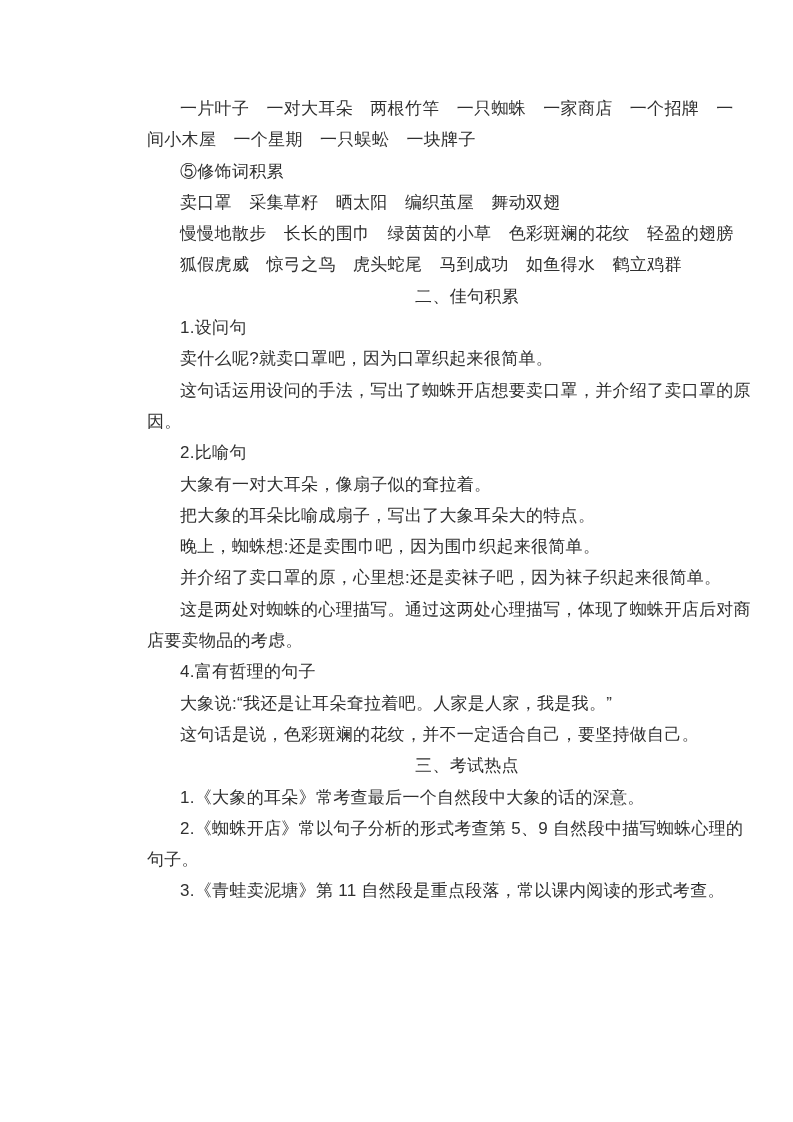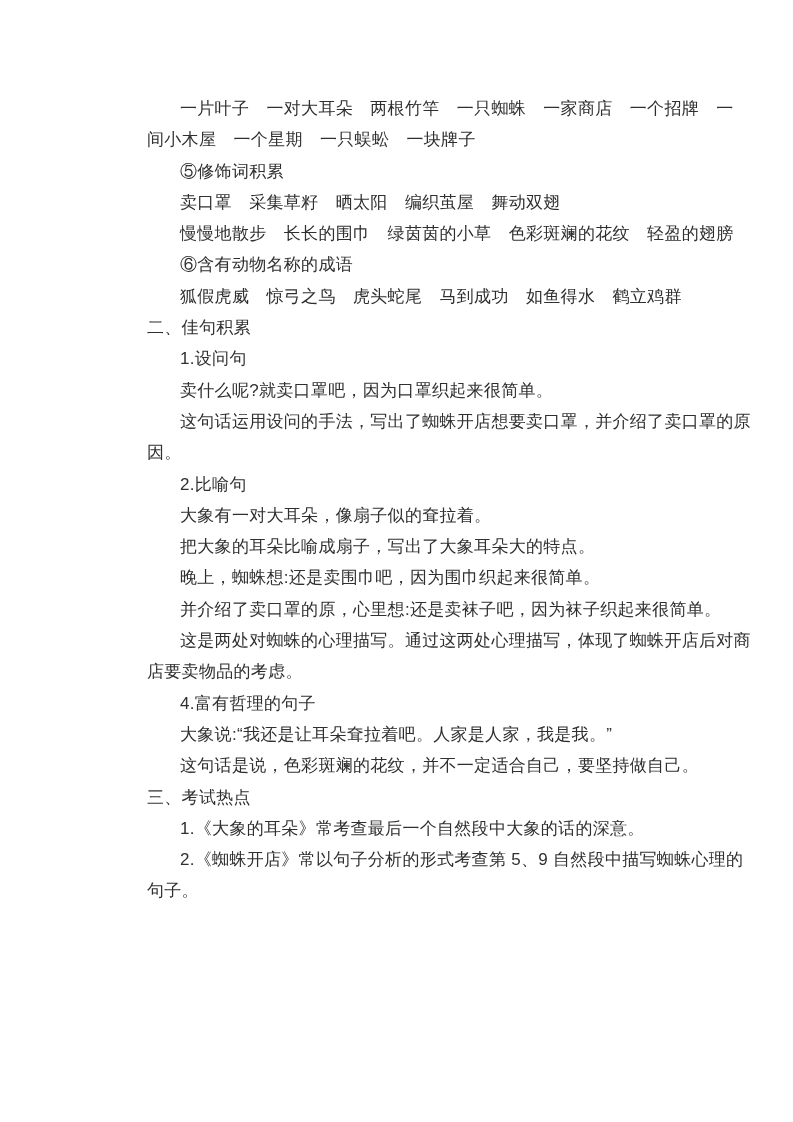--- a/index.html
+++ b/index.html
@@ -28,47 +28,48 @@
     color: #2f2f2f;
     white-space: pre;
     letter-spacing: 0.3px;
   }
   .line.indent {
     padding-left: 33px;
   }
   .line.heading {
     
     color: #2b2b2b;
+    text-align: center;
   }
 </style>
 </head>
 <body>
 
 <div class="page">
   <div class="doc-body" style="background: rgb(255, 255, 255);">
       <div class="line indent" style="color: rgb(47, 47, 47);">一片叶子　一对大耳朵　两根竹竿　一只蜘蛛　一家商店　一个招牌　一</div>
       <div class="line" style="color: rgb(47, 47, 47);">间小木屋　一个星期　一只蜈蚣　一块牌子</div>
       <div class="line indent" style="color: rgb(47, 47, 47);">⑤修饰词积累</div>
       <div class="line indent" style="color: rgb(47, 47, 47);">卖口罩　采集草籽　晒太阳　编织茧屋　舞动双翅</div>
       <div class="line indent" style="color: rgb(47, 47, 47);">慢慢地散步　长长的围巾　绿茵茵的小草　色彩斑斓的花纹　轻盈的翅膀</div>
-      <div class="line indent" style="color: rgb(47, 47, 47);">⑥含有动物名称的成语</div>
       <div class="line indent" style="color: rgb(47, 47, 47);">狐假虎威　惊弓之鸟　虎头蛇尾　马到成功　如鱼得水　鹤立鸡群</div>
       <div class="line heading" style="color: rgb(47, 47, 47);">二、佳句积累</div>
       <div class="line indent" style="color: rgb(47, 47, 47);">1.设问句</div>
       <div class="line indent" style="color: rgb(47, 47, 47);">卖什么呢?就卖口罩吧，因为口罩织起来很简单。</div>
       <div class="line indent" style="color: rgb(47, 47, 47);">这句话运用设问的手法，写出了蜘蛛开店想要卖口罩，并介绍了卖口罩的原</div>
       <div class="line" style="color: rgb(47, 47, 47);">因。</div>
       <div class="line indent" style="color: rgb(47, 47, 47);">2.比喻句</div>
       <div class="line indent" style="color: rgb(47, 47, 47);">大象有一对大耳朵，像扇子似的耷拉着。</div>
       <div class="line indent" style="color: rgb(47, 47, 47);">把大象的耳朵比喻成扇子，写出了大象耳朵大的特点。</div>
       <div class="line indent" style="color: rgb(47, 47, 47);">晚上，蜘蛛想:还是卖围巾吧，因为围巾织起来很简单。</div>
       <div class="line indent" style="color: rgb(47, 47, 47);">并介绍了卖口罩的原，心里想:还是卖袜子吧，因为袜子织起来很简单。</div>
       <div class="line indent" style="color: rgb(47, 47, 47);">这是两处对蜘蛛的心理描写。通过这两处心理描写，体现了蜘蛛开店后对商</div>
       <div class="line" style="color: rgb(47, 47, 47);">店要卖物品的考虑。</div>
       <div class="line indent" style="color: rgb(47, 47, 47);">4.富有哲理的句子</div>
       <div class="line indent" style="color: rgb(47, 47, 47);">大象说:“我还是让耳朵耷拉着吧。人家是人家，我是我。”</div>
       <div class="line indent" style="color: rgb(47, 47, 47);">这句话是说，色彩斑斓的花纹，并不一定适合自己，要坚持做自己。</div>
       <div class="line heading" style="color: rgb(47, 47, 47);">三、考试热点</div>
       <div class="line indent" style="color: rgb(47, 47, 47);">1.《大象的耳朵》常考查最后一个自然段中大象的话的深意。</div>
       <div class="line indent" style="color: rgb(47, 47, 47);">2.《蜘蛛开店》常以句子分析的形式考查第 5、9 自然段中描写蜘蛛心理的</div>
       <div class="line" style="color: rgb(47, 47, 47);">句子。</div>
+      <div class="line indent" style="color: rgb(47, 47, 47);">3.《青蛙卖泥塘》第 11 自然段是重点段落，常以课内阅读的形式考查。</div>
     </div>
 </div>
 
 </body></html>

